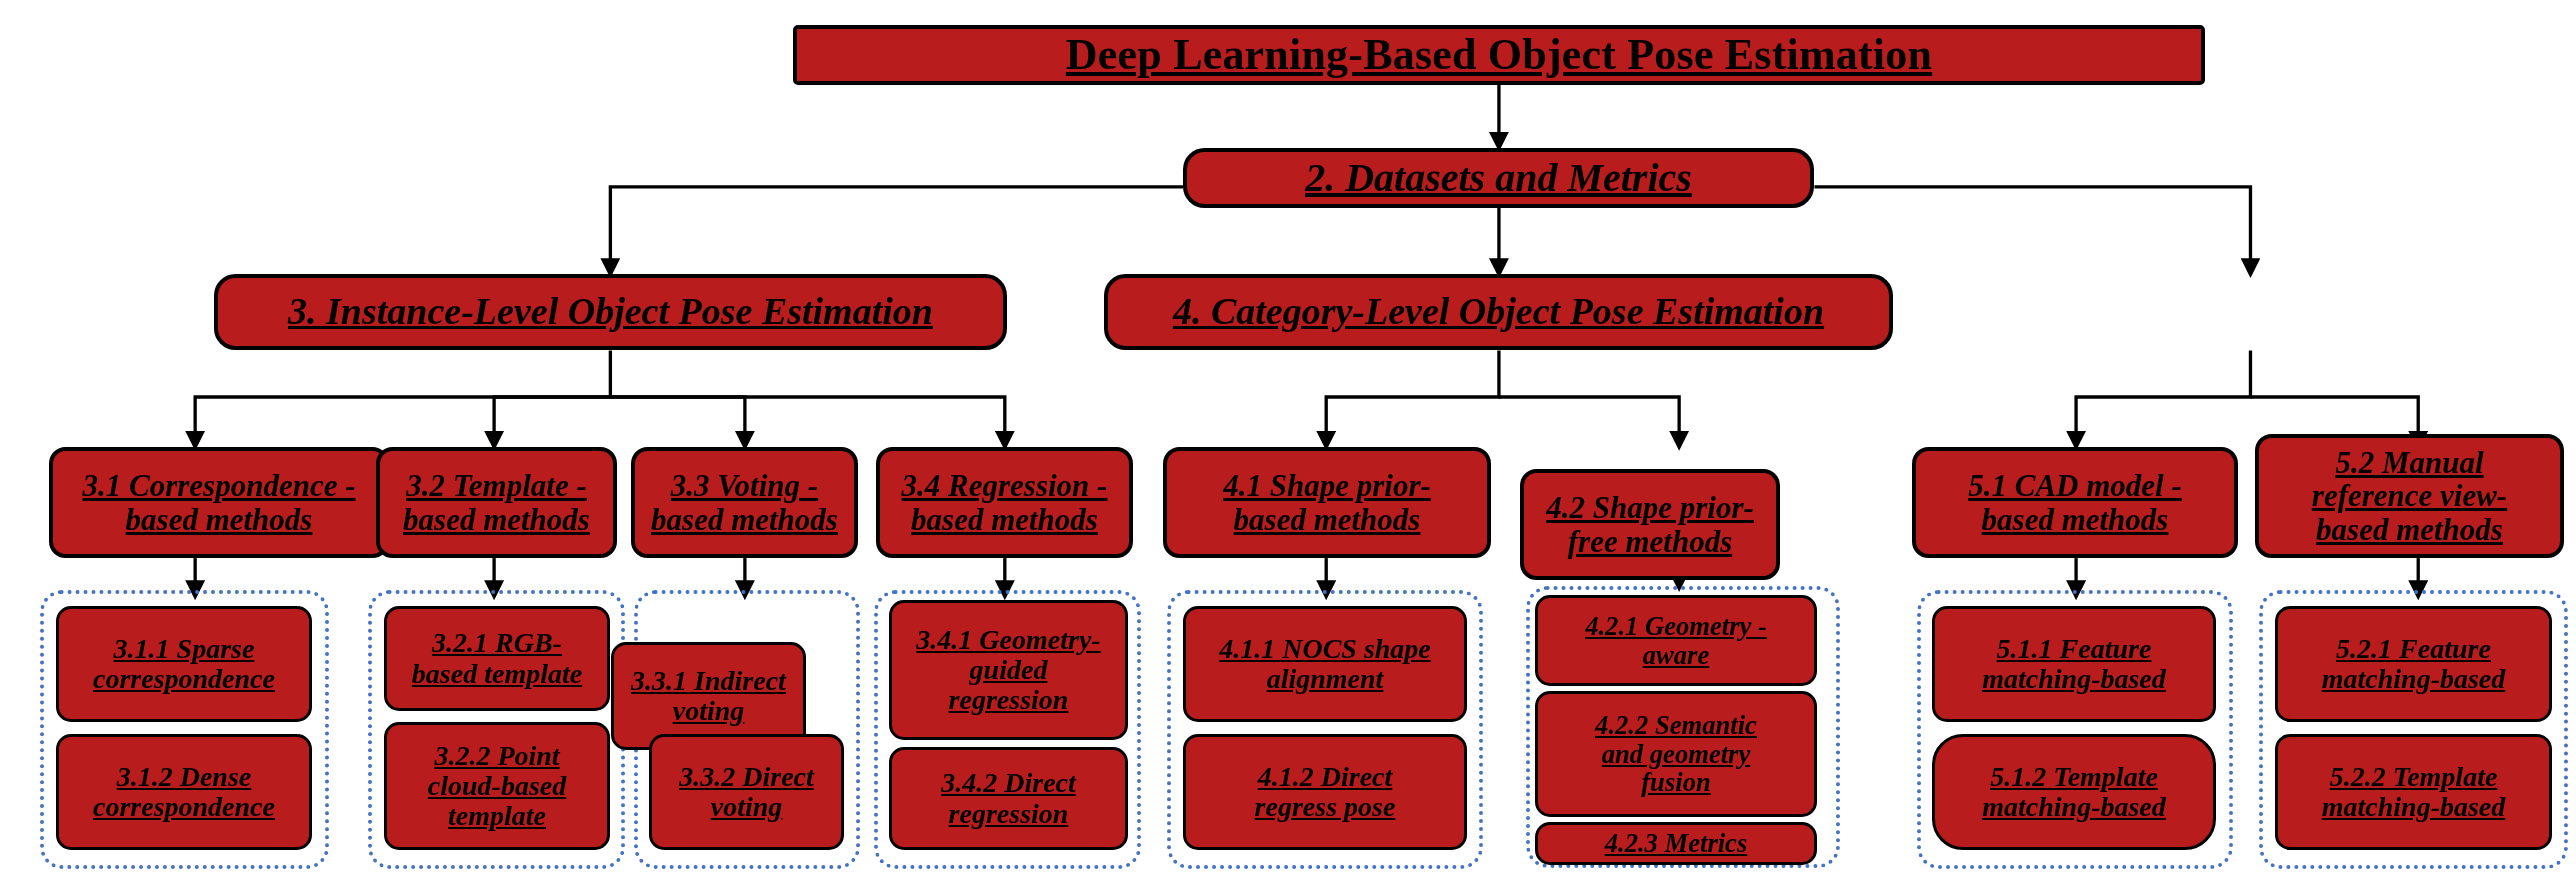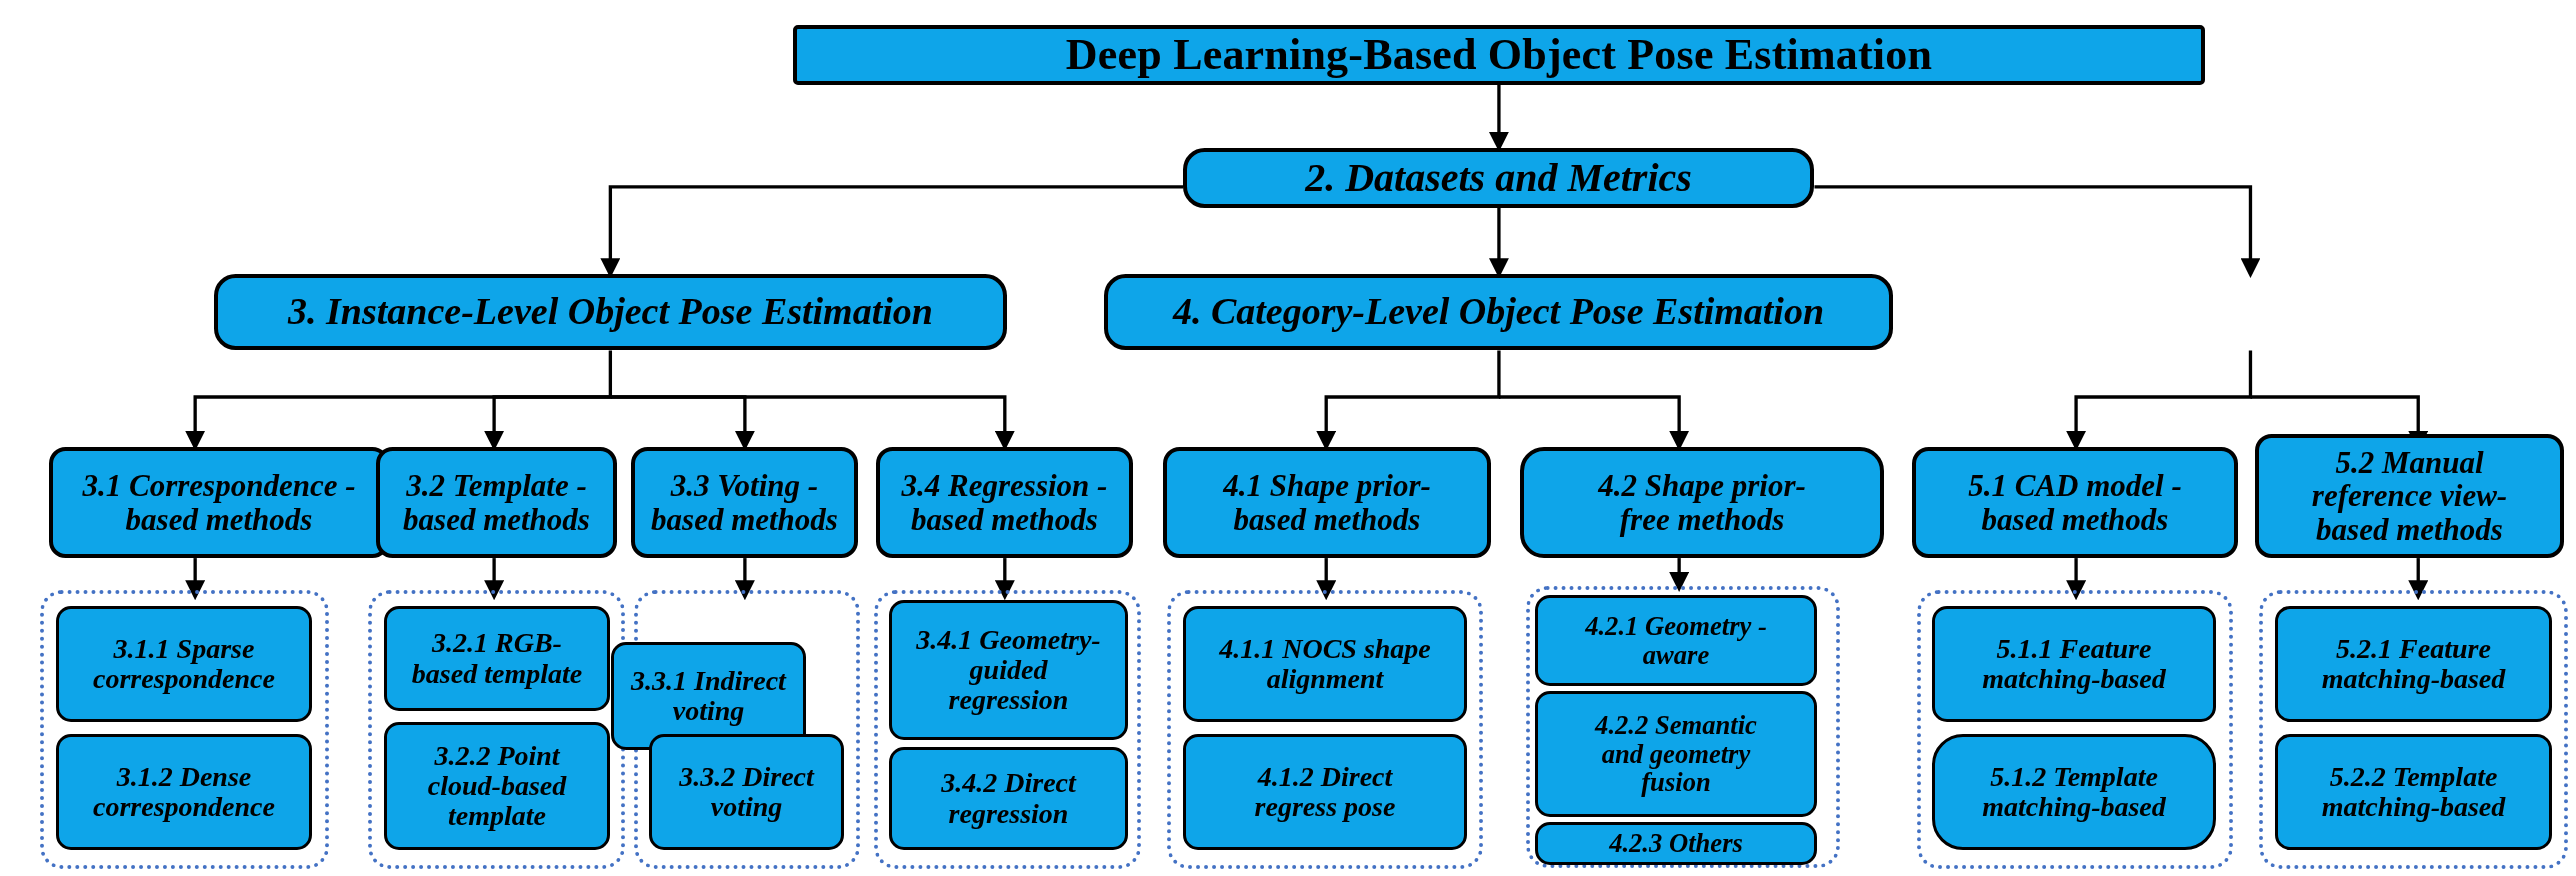--- a/index.html
+++ b/index.html
@@ -10,31 +10,32 @@
   }
   #canvas{position:relative;width:2576px;height:877px;}
 
   
   #wires{position:absolute;left:0;top:0;width:2576px;height:877px;pointer-events:none;}
 
   
   .node{
     position:absolute;
     box-sizing:border-box;
-    background:#0ea5e9;
+    background:#b91c1c;
     border:3.3px solid #000000;
     border-radius:18px;
     display:flex;align-items:center;justify-content:flex-end;
     text-align:center;
     font-style:italic;
     font-weight:bold;
     color:#000000;
     line-height:1.08;
     padding:1.7px 6.6px;
     z-index:3;
+    text-decoration:underline;
   }
   .node .txt{display:block;width:100%;}
 
   
   .node.root{
     border-radius:5px;
     border-width:4.2px;
     font-style:normal;
     font-size:44px;
     letter-spacing:0.2px;
@@ -119,21 +120,21 @@
   </div>
   <div class="node lvl4" style="left:631px;top:447px;width:227px;height:111px;">
     <span class="txt">3.3 Voting -<br>based methods</span>
   </div>
   <div class="node lvl4" style="left:876px;top:447px;width:257px;height:111px;">
     <span class="txt">3.4 Regression -<br>based methods</span>
   </div>
   <div class="node lvl4" style="left:1163px;top:447px;width:328px;height:111px;">
     <span class="txt">4.1 Shape prior-<br>based methods</span>
   </div>
-  <div class="node lvl4" style="left:1520px;top:447px;width:364px;height:111px;border-radius:24px;">
+  <div class="node lvl4" style="left:1520px;top:469px;width:260px;height:111px;">
     <span class="txt">4.2 Shape prior-<br>free methods</span>
   </div>
   <div class="node lvl4" style="left:1912px;top:447px;width:326px;height:111px;">
     <span class="txt">5.1 CAD model -<br>based methods</span>
   </div>
   <div class="node lvl4" style="left:2255px;top:434px;width:309px;height:124px;">
     <span class="txt">5.2 Manual<br>reference view-<br>based methods</span>
   </div>
 
   <div class="group" style="left:40px;top:590px;width:289px;height:279px;"></div>
@@ -177,21 +178,21 @@
   </div>
 
   <div class="group" style="left:1526px;top:586px;width:314px;height:282px;"></div>
   <div class="node leaf tight" style="left:1535px;top:595px;width:282px;height:91px;">
     <span class="txt">4.2.1 Geometry -<br>aware</span>
   </div>
   <div class="node leaf tight" style="left:1535px;top:691px;width:282px;height:126px;">
     <span class="txt">4.2.2 Semantic<br>and geometry<br>fusion</span>
   </div>
   <div class="node leaf tight" style="left:1535px;top:822px;width:282px;height:43px;">
-    <span class="txt">4.2.3 Others</span>
+    <span class="txt">4.2.3 Metrics</span>
   </div>
 
   <div class="group" style="left:1917px;top:590px;width:316px;height:279px;"></div>
   <div class="node leaf" style="left:1932px;top:606px;width:284px;height:116px;">
     <span class="txt">5.1.1 Feature<br>matching-based</span>
   </div>
   <div class="node leaf" style="left:1932px;top:734px;width:284px;height:116px;border-radius:31px;">
     <span class="txt">5.1.2 Template<br>matching-based</span>
   </div>
 

